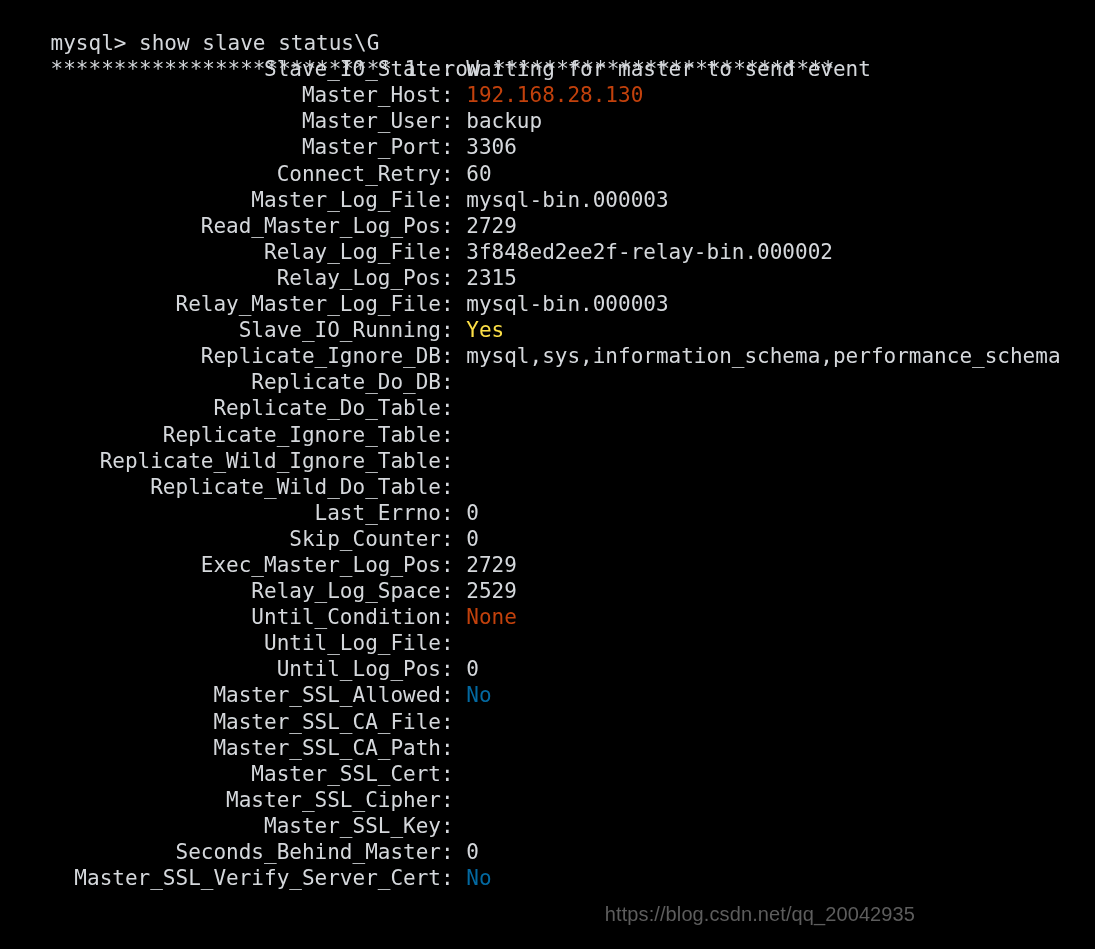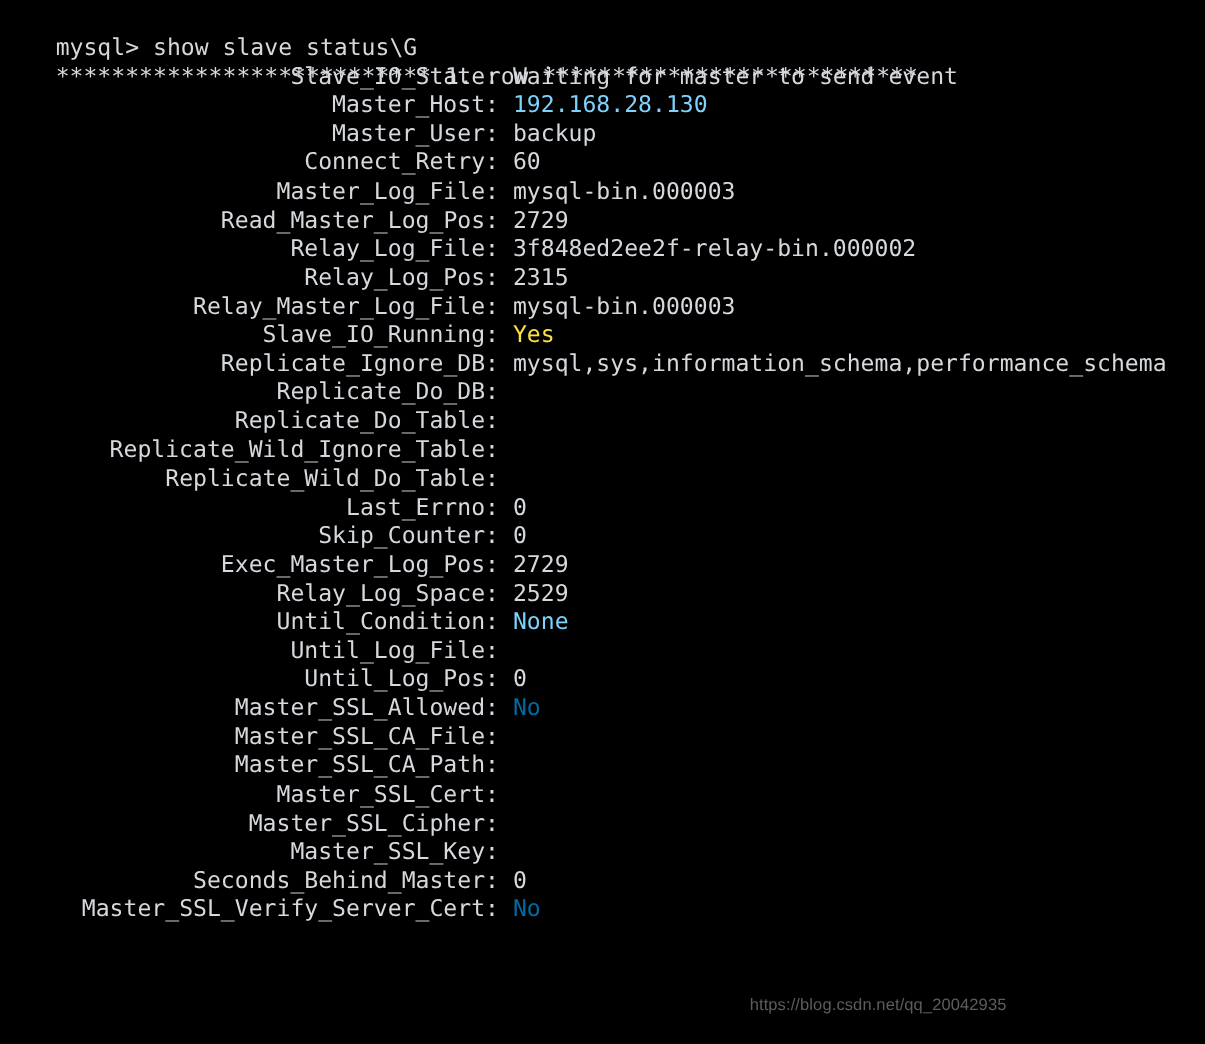--- a/index.html
+++ b/index.html
@@ -42,30 +42,30 @@
     white-space: pre;
     padding-left: 26px;
   }
   .sep {
     white-space: pre;
   }
   .val {
     white-space: pre;
   }
   .c-default { color: #d5d8dc; }
-  .c-magenta { color: #7dd3fc; }
+  .c-magenta { color: #c2410c; }
   .c-green   { color: #fde047; }
   .c-red     { color: #0369a1; }
   .watermark {
     position: absolute;
     right: 8px;
     bottom: 22px;
     color: #5d5d5d;
     font-family: "Liberation Sans", sans-serif;
-    font-size: 15px;
+    font-size: 20px;
     letter-spacing: 0.1px;
     white-space: pre;
     pointer-events: none;
   }
 </style>
 </head>
 <body>
 
 <div id="terminal">
 
@@ -74,30 +74,32 @@
   </div>
 
   <div class="line">
     <span class="c-default sep">*************************** 1. row ***************************</span>
   </div>
 
   <div id="rows">
       <div class="line"><span class="label c-default">Slave_IO_State</span><span class="sep c-default">: </span><span class="val c-default">Waiting for master to send event</span></div>
       <div class="line"><span class="label c-default">Master_Host</span><span class="sep c-default">: </span><span class="val c-magenta">192.168.28.130</span></div>
       <div class="line"><span class="label c-default">Master_User</span><span class="sep c-default">: </span><span class="val c-default">backup</span></div>
+      <div class="line"><span class="label c-default">Master_Port</span><span class="sep c-default">: </span><span class="val c-default">3306</span></div>
       <div class="line"><span class="label c-default">Connect_Retry</span><span class="sep c-default">: </span><span class="val c-default">60</span></div>
       <div class="line"><span class="label c-default">Master_Log_File</span><span class="sep c-default">: </span><span class="val c-default">mysql-bin.000003</span></div>
       <div class="line"><span class="label c-default">Read_Master_Log_Pos</span><span class="sep c-default">: </span><span class="val c-default">2729</span></div>
       <div class="line"><span class="label c-default">Relay_Log_File</span><span class="sep c-default">: </span><span class="val c-default">3f848ed2ee2f-relay-bin.000002</span></div>
       <div class="line"><span class="label c-default">Relay_Log_Pos</span><span class="sep c-default">: </span><span class="val c-default">2315</span></div>
       <div class="line"><span class="label c-default">Relay_Master_Log_File</span><span class="sep c-default">: </span><span class="val c-default">mysql-bin.000003</span></div>
       <div class="line"><span class="label c-default">Slave_IO_Running</span><span class="sep c-default">: </span><span class="val c-green">Yes</span></div>
       <div class="line"><span class="label c-default">Replicate_Ignore_DB</span><span class="sep c-default">: </span><span class="val c-default">mysql,sys,information_schema,performance_schema</span></div>
       <div class="line"><span class="label c-default">Replicate_Do_DB</span><span class="sep c-default">: </span><span class="val c-default"></span></div>
       <div class="line"><span class="label c-default">Replicate_Do_Table</span><span class="sep c-default">: </span><span class="val c-default"></span></div>
+      <div class="line"><span class="label c-default">Replicate_Ignore_Table</span><span class="sep c-default">: </span><span class="val c-default"></span></div>
       <div class="line"><span class="label c-default">Replicate_Wild_Ignore_Table</span><span class="sep c-default">: </span><span class="val c-default"></span></div>
       <div class="line"><span class="label c-default">Replicate_Wild_Do_Table</span><span class="sep c-default">: </span><span class="val c-default"></span></div>
       <div class="line"><span class="label c-default">Last_Errno</span><span class="sep c-default">: </span><span class="val c-default">0</span></div>
       <div class="line"><span class="label c-default">Skip_Counter</span><span class="sep c-default">: </span><span class="val c-default">0</span></div>
       <div class="line"><span class="label c-default">Exec_Master_Log_Pos</span><span class="sep c-default">: </span><span class="val c-default">2729</span></div>
       <div class="line"><span class="label c-default">Relay_Log_Space</span><span class="sep c-default">: </span><span class="val c-default">2529</span></div>
       <div class="line"><span class="label c-default">Until_Condition</span><span class="sep c-default">: </span><span class="val c-magenta">None</span></div>
       <div class="line"><span class="label c-default">Until_Log_File</span><span class="sep c-default">: </span><span class="val c-default"></span></div>
       <div class="line"><span class="label c-default">Until_Log_Pos</span><span class="sep c-default">: </span><span class="val c-default">0</span></div>
       <div class="line"><span class="label c-default">Master_SSL_Allowed</span><span class="sep c-default">: </span><span class="val c-red">No</span></div>

